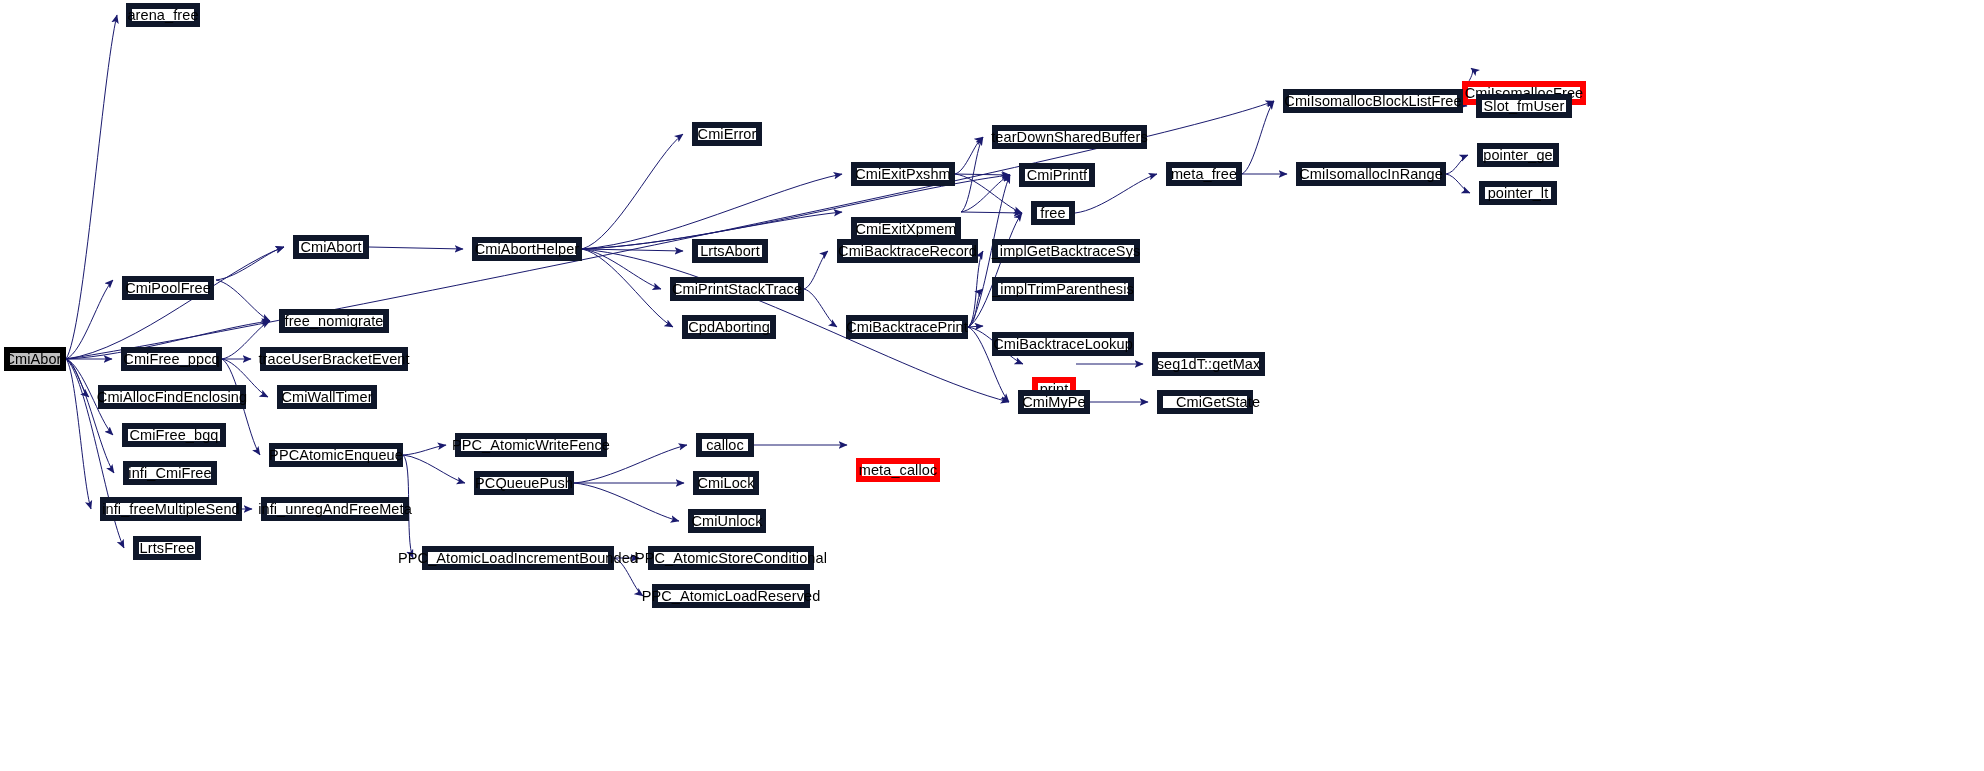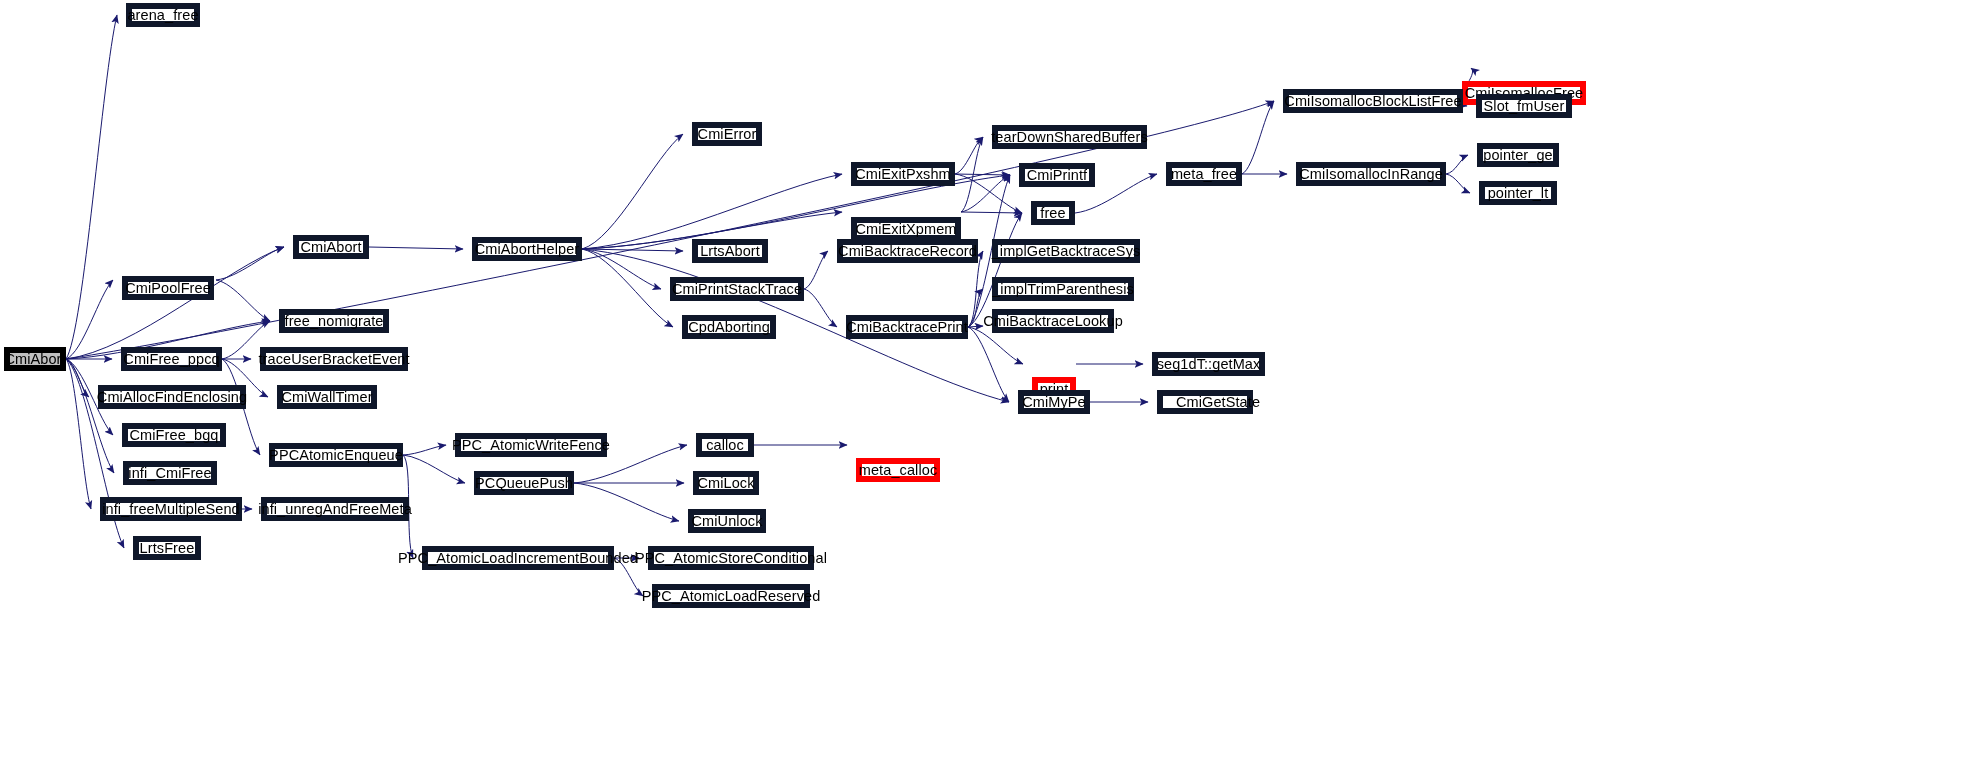--- a/index.html
+++ b/index.html
@@ -139,21 +139,21 @@
       <div class="node" style="left: 851px; top: 200px; width: 110px; height: 24px; margin-top: 17px;">CmiExitXpmem</div>
       <div class="node" style="left: 1031px; top: 201px; width: 44px; height: 24px;">free</div>
       <div class="node" style="left: 992px; top: 239px; width: 148px; height: 24px;">_implGetBacktraceSys</div>
       <div class="node" style="left: 837px; top: 239px; width: 141px; height: 24px;">CmiBacktraceRecord</div>
       <div class="node" style="left: 293px; top: 235px; width: 76px; height: 24px;">CmiAbort</div>
       <div class="node" style="left: 472px; top: 237px; width: 110px; height: 24px;">CmiAbortHelper</div>
       <div class="node" style="left: 692px; top: 239px; width: 76px; height: 24px;">LrtsAbort</div>
       <div class="node" style="left: 992px; top: 277px; width: 142px; height: 24px;">_implTrimParenthesis</div>
       <div class="node" style="left: 122px; top: 276px; width: 92px; height: 24px;">CmiPoolFree</div>
       <div class="node" style="left: 670px; top: 277px; width: 134px; height: 24px;">CmiPrintStackTrace</div>
-      <div class="node" style="left: 992px; top: 309px; width: 122px; height: 24px;">CmiBacktraceLookup</div>
+      <div class="node" style="left: 992px; top: 332px; width: 142px; height: 24px;">CmiBacktraceLookup</div>
       <div class="node" style="left: 279px; top: 309px; width: 110px; height: 24px;">free_nomigrate</div>
       <div class="node" style="left: 682px; top: 315px; width: 94px; height: 24px;">CpdAborting</div>
       <div class="node" style="left: 846px; top: 315px; width: 122px; height: 24px;">CmiBacktracePrint</div>
       <div class="node redborder" style="left: 1032px; top: 352px; width: 44px; height: 24px;">print</div>
       <div class="node" style="left: 1152px; top: 352px; width: 113px; height: 24px;">seg1dT::getMax</div>
       <div class="node root" style="left: 4px; top: 347px; width: 62px; height: 24px;">CmiAbort</div>
       <div class="node" style="left: 121px; top: 347px; width: 101px; height: 24px;">CmiFree_ppcq</div>
       <div class="node" style="left: 260px; top: 347px; width: 148px; height: 24px;">traceUserBracketEvent</div>
       <div class="node" style="left: 1018px; top: 390px; width: 72px; height: 24px;">CmiMyPe</div>
       <div class="node" style="left: 1157px; top: 390px; width: 96px; height: 24px; padding-left: 26px;">CmiGetState</div>

